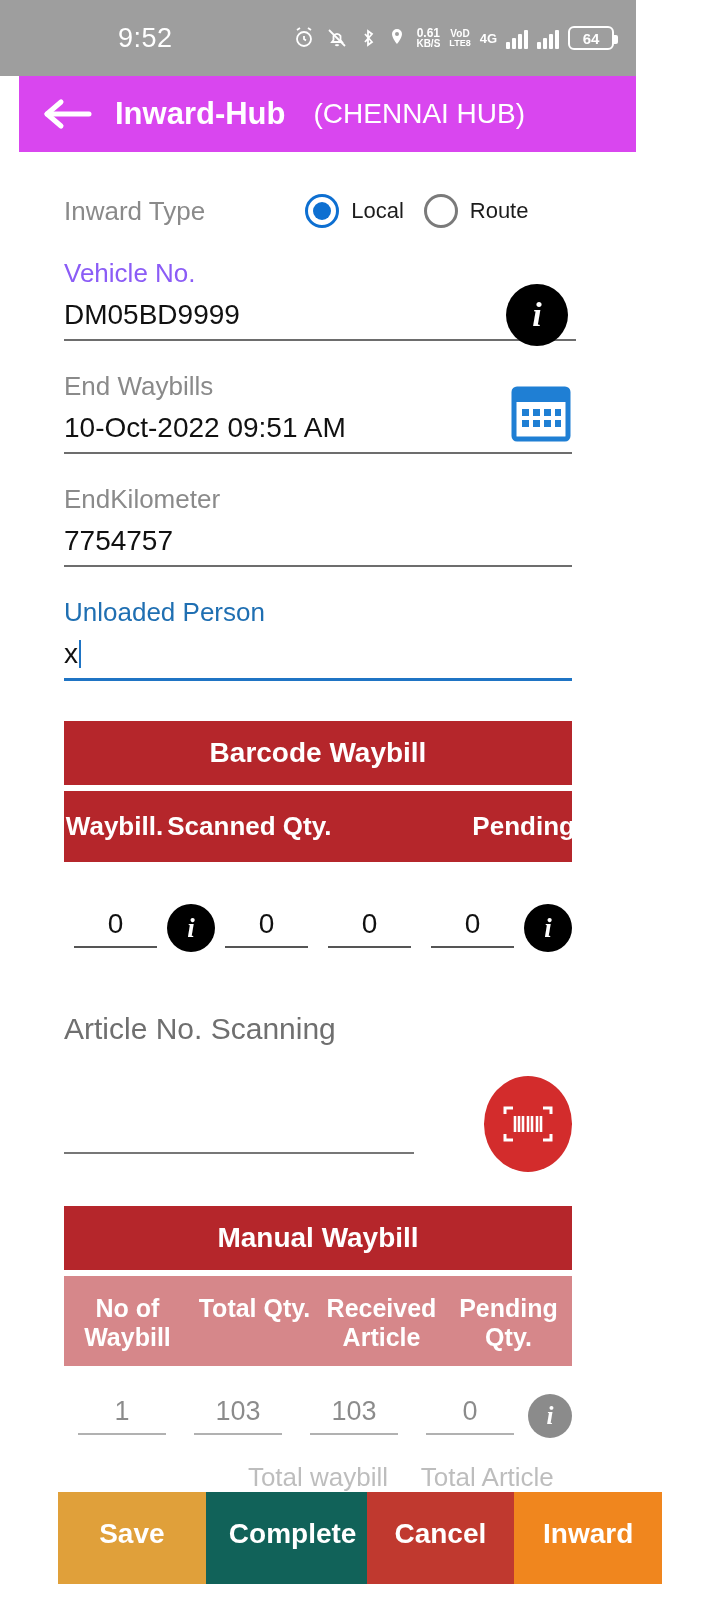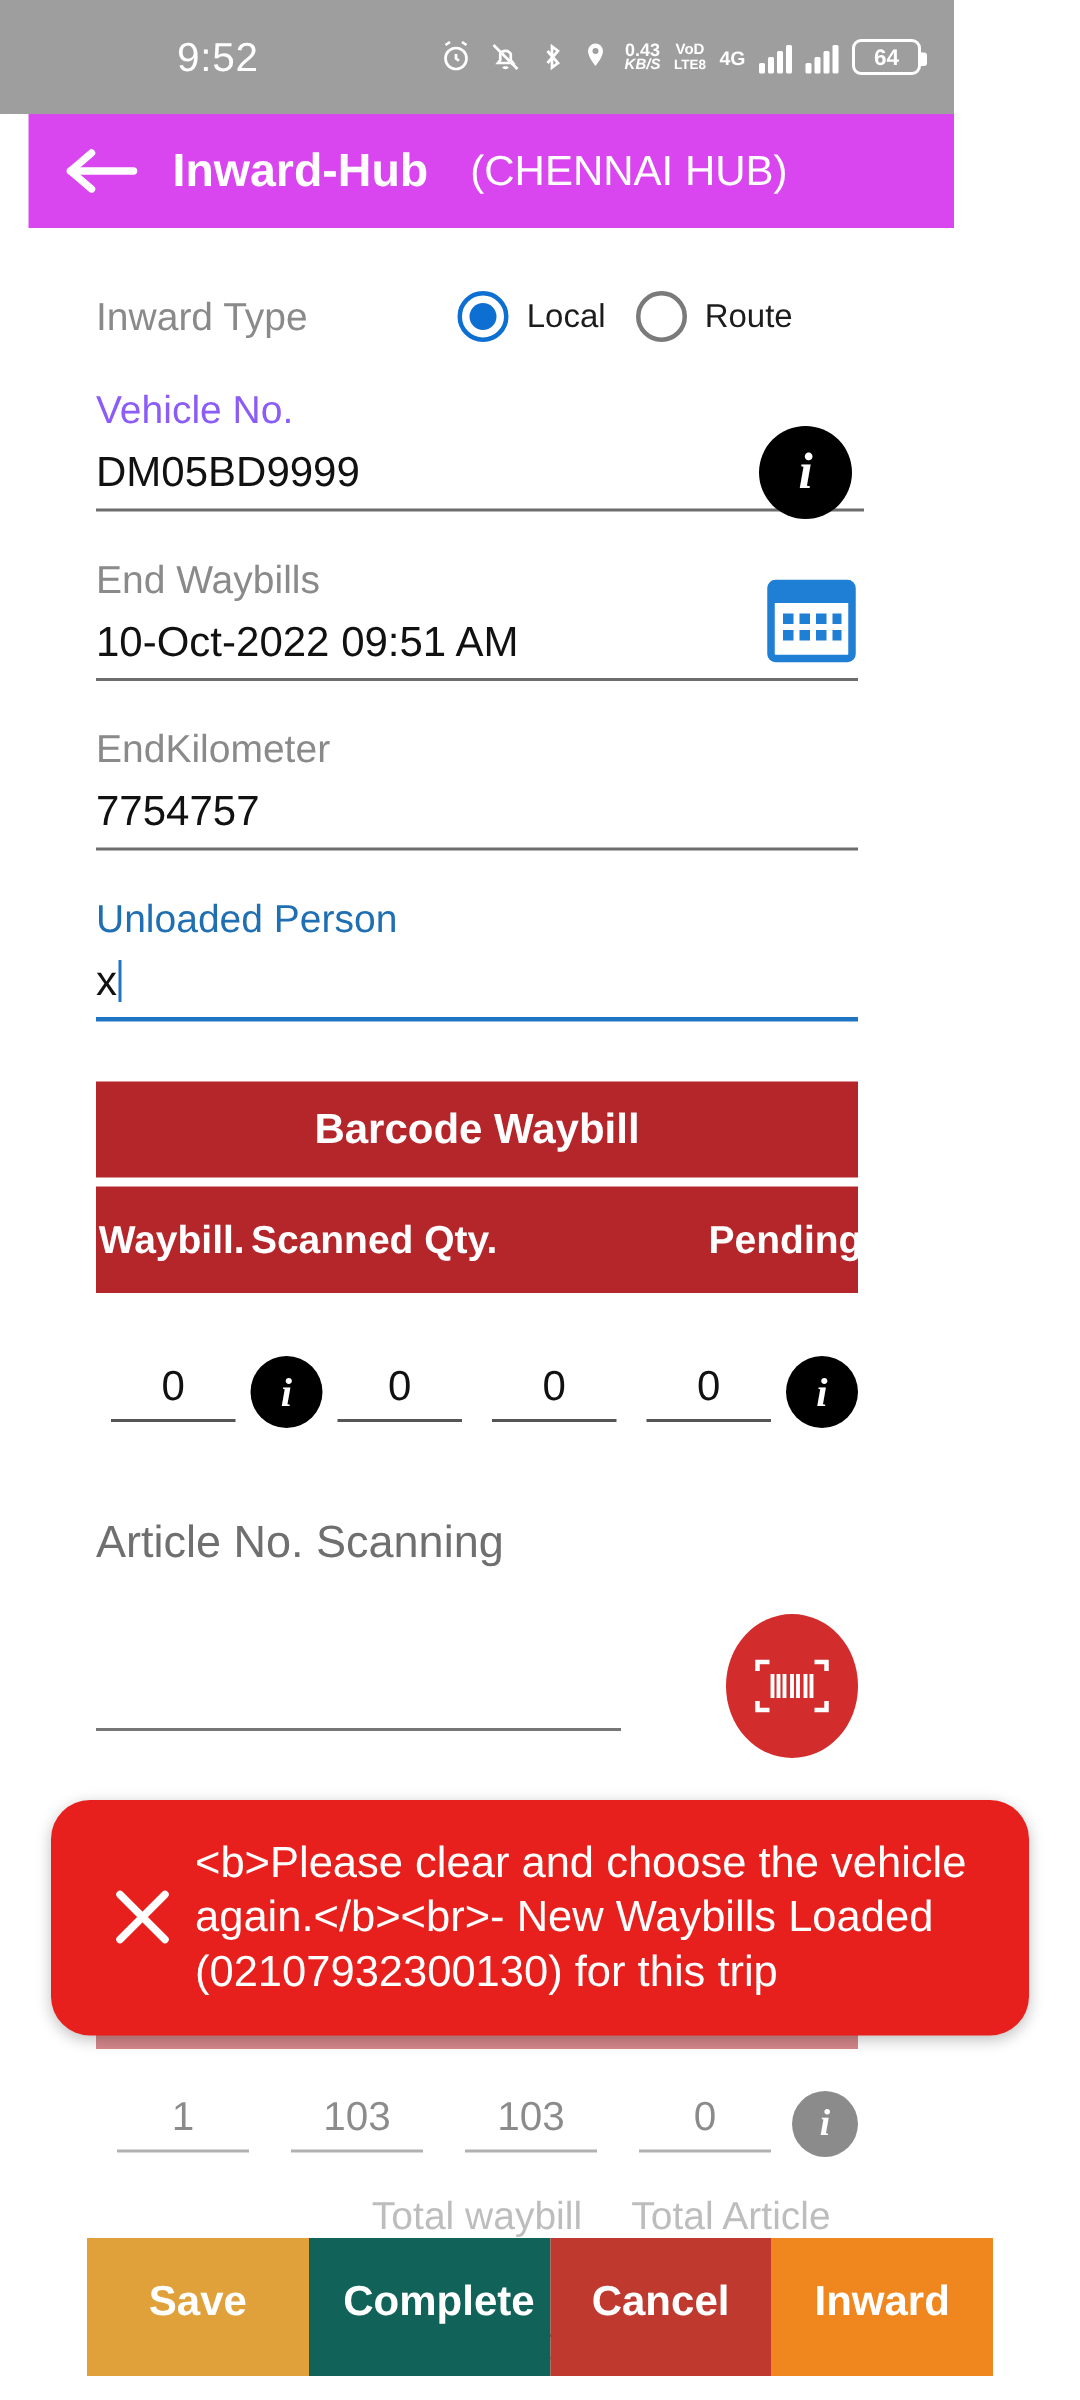--- a/index.html
+++ b/index.html
@@ -15,21 +15,21 @@
   .statusbar {
     height: 76px; background: #9e9e9e; color: #fff;
     display: flex; align-items: center; justify-content: space-between;
     padding: 0 22px;
   }
   .status-time { font-size: 27px; font-weight: 500; letter-spacing: .5px; margin-left: 96px; }
   .status-icons { display: flex; align-items: center; gap: 9px; }
   .si { display: inline-flex; align-items: center; justify-content: center; }
   .si svg { display: block; }
   .netspeed { font-size: 12px; line-height: 1.0; text-align: center; font-weight: 700; }
-  .netspeed small { display: block; font-size: 10px; font-weight: 700; font-style: italic; }
+  .netspeed small { display: block; font-size: 10px; font-weight: 700; }
   .volte { font-size: 10px; line-height: 1.0; text-align: center; font-weight: 700; border-radius: 2px; }
   .volte small { display: block; font-size: 9px; }
   .bars { display: flex; align-items: flex-end; gap: 2px; height: 22px; }
   .bars i { display: block; width: 4px; background: #fff; border-radius: 1px; }
   .bars i:nth-child(1){height:7px}.bars i:nth-child(2){height:11px}
   .bars i:nth-child(3){height:15px}.bars i:nth-child(4){height:19px}
   .batt {
     width: 46px; height: 24px; border: 2px solid #fff; border-radius: 6px;
     position: relative; display: flex; align-items: center; justify-content: center;
     font-size: 15px; font-weight: 600;
@@ -189,21 +189,21 @@
         <svg width="20" height="24" viewBox="0 0 20 24" fill="none" stroke="#fff" stroke-width="1.8">
           <path d="M7 8l7 8-4 3V5l4 3-7 8"></path>
         </svg>
       </span>
       <span class="si">
         <svg width="20" height="24" viewBox="0 0 20 24" fill="#fff">
           <path d="M10 3a5 5 0 0 0-5 5c0 4 5 10 5 10s5-6 5-10a5 5 0 0 0-5-5zm0 7a2 2 0 1 1 0-4 2 2 0 0 1 0 4z"></path>
         </svg>
       </span>
       <span class="netspeed">
-        <span>0.43</span>
+        <span>0.61</span>
         <small>KB/S</small>
       </span>
       <span class="volte">
         <span>VoD</span>
         <small>LTE8</small>
       </span>
       <span class="fourg">4G</span>
       <span class="bars">
           <i></i>
           <i></i>
@@ -334,28 +334,20 @@
         <div>Total Article Q...</div>
       </div>
       <div class="totals-row">
         <div class="tlabel">Total Qty</div>
         <div class="tcell">1</div>
         <div class="tcell">103</div>
       </div>
     </div>
   </div>
 
-  <div class="toast">
-    <div class="toast-close">
-      <svg width="46" height="46" viewBox="0 0 46 46" fill="none" stroke="#fff" stroke-width="5" stroke-linecap="round">
-        <path d="M8 8l30 30M38 8L8 38"></path>
-      </svg>
-    </div>
-    <div class="toast-msg">&lt;b&gt;Please clear and choose the vehicle again.&lt;/b&gt;&lt;br&gt;- New Waybills Loaded (02107932300130) for this trip</div>
-  </div>
 
   <div class="btnbar">
     <div class="btn save">Save</div>
     <div class="btn complete">Complete</div>
     <div class="btn cancel">Cancel</div>
     <div class="btn inward">Inward</div>
   </div>
 
 </div>
 

